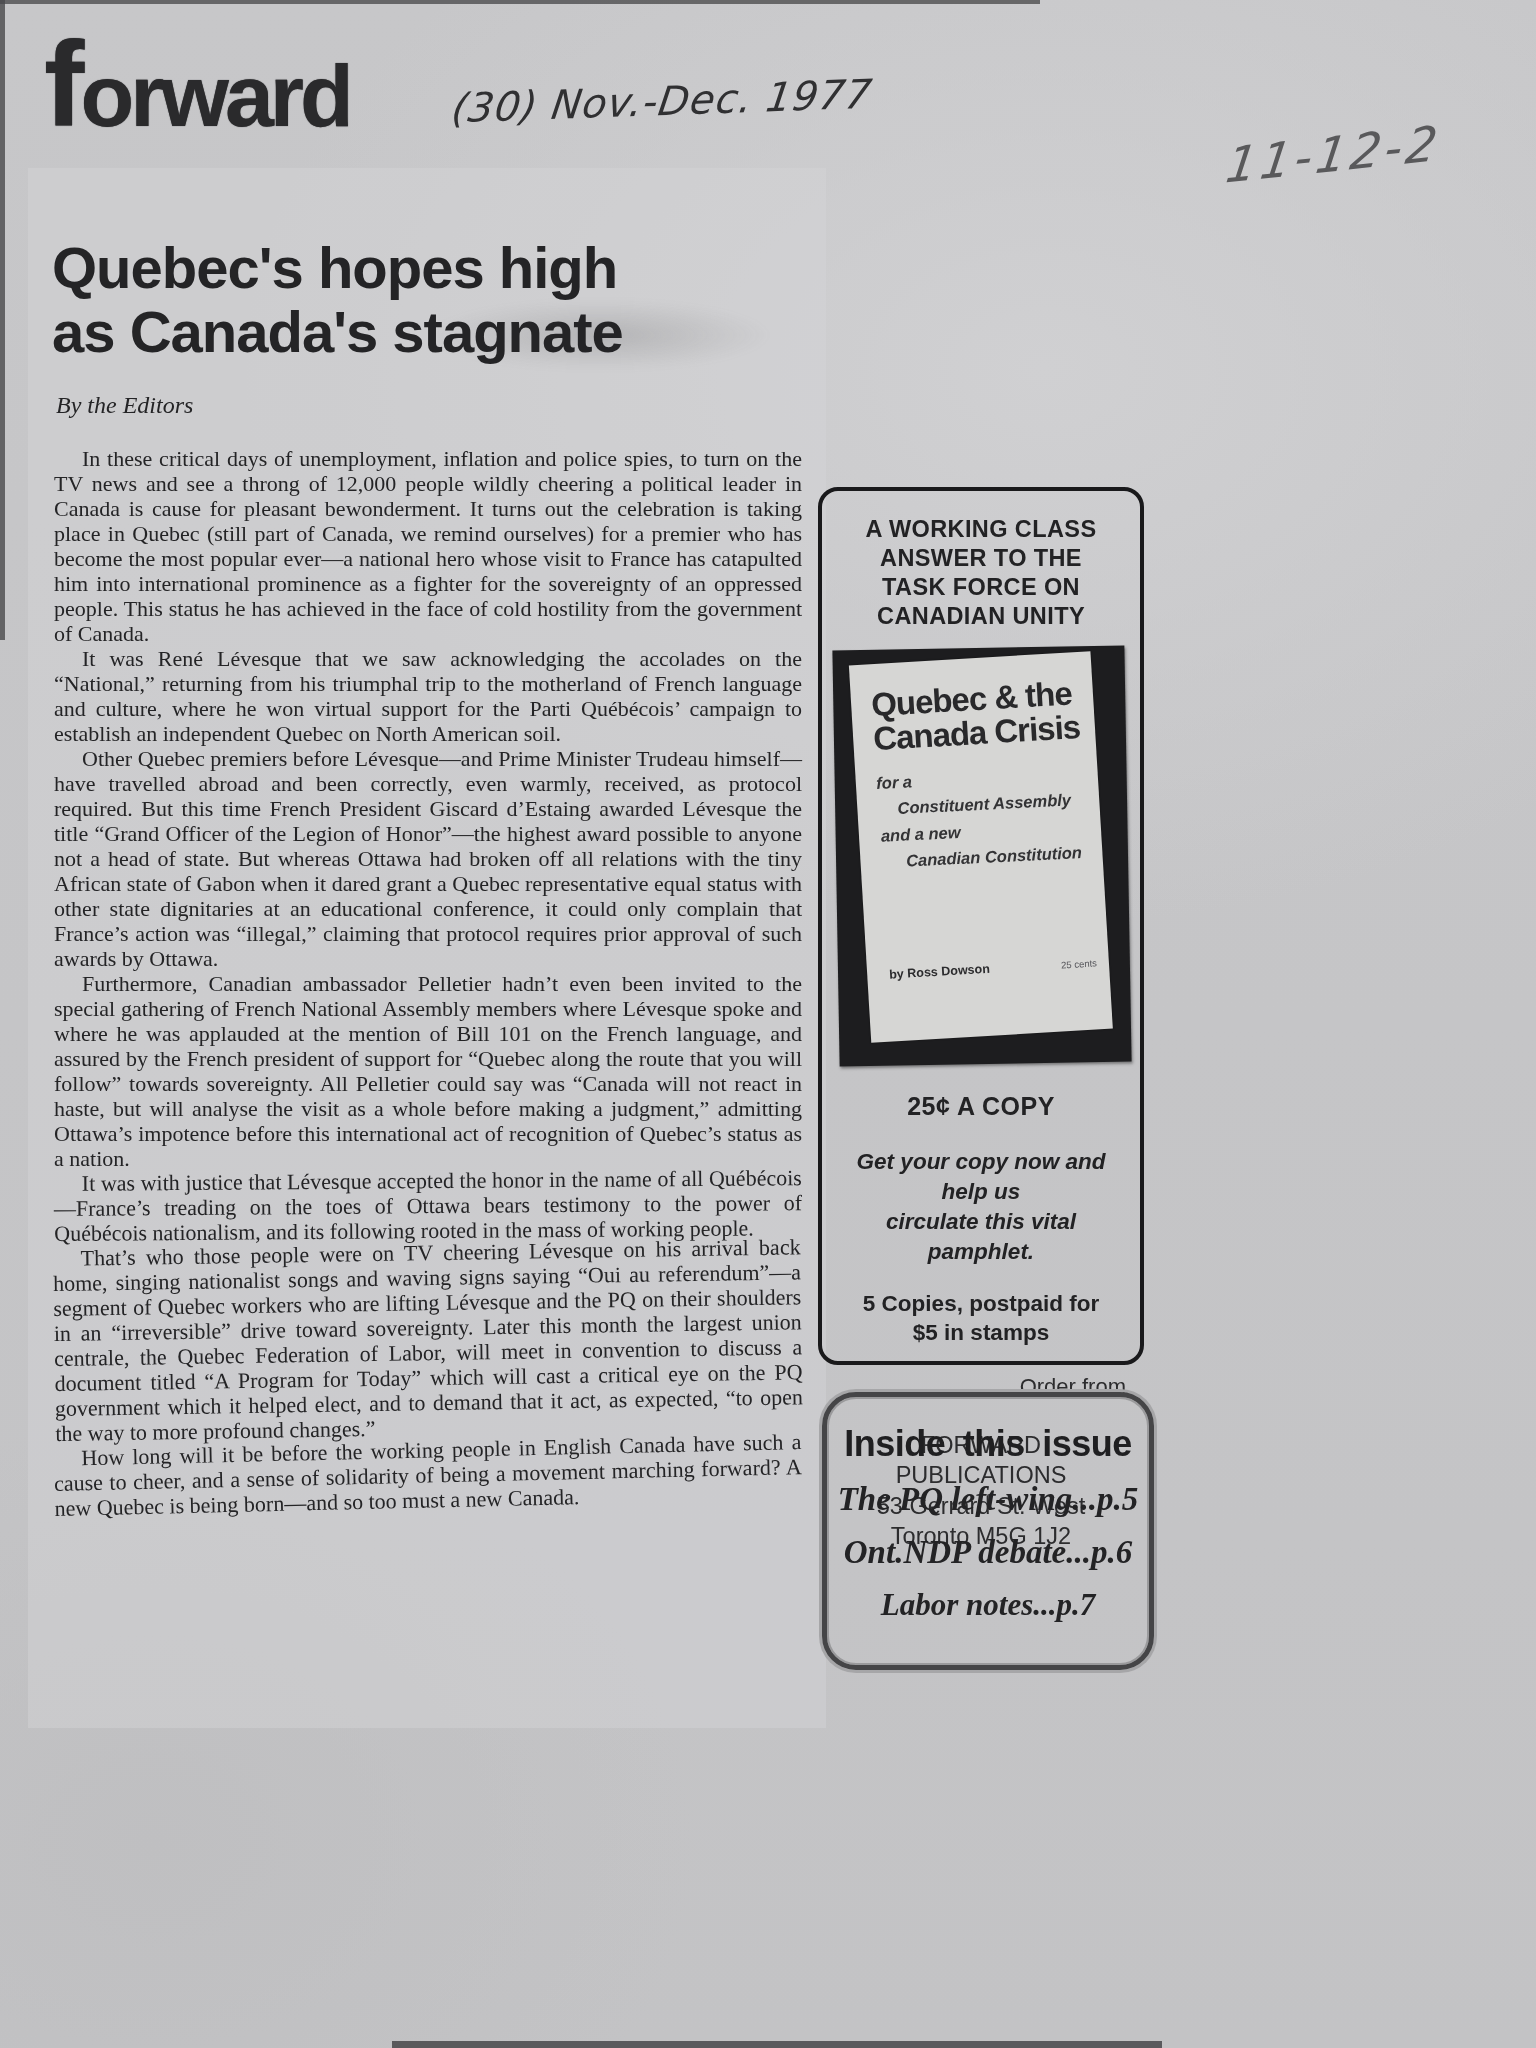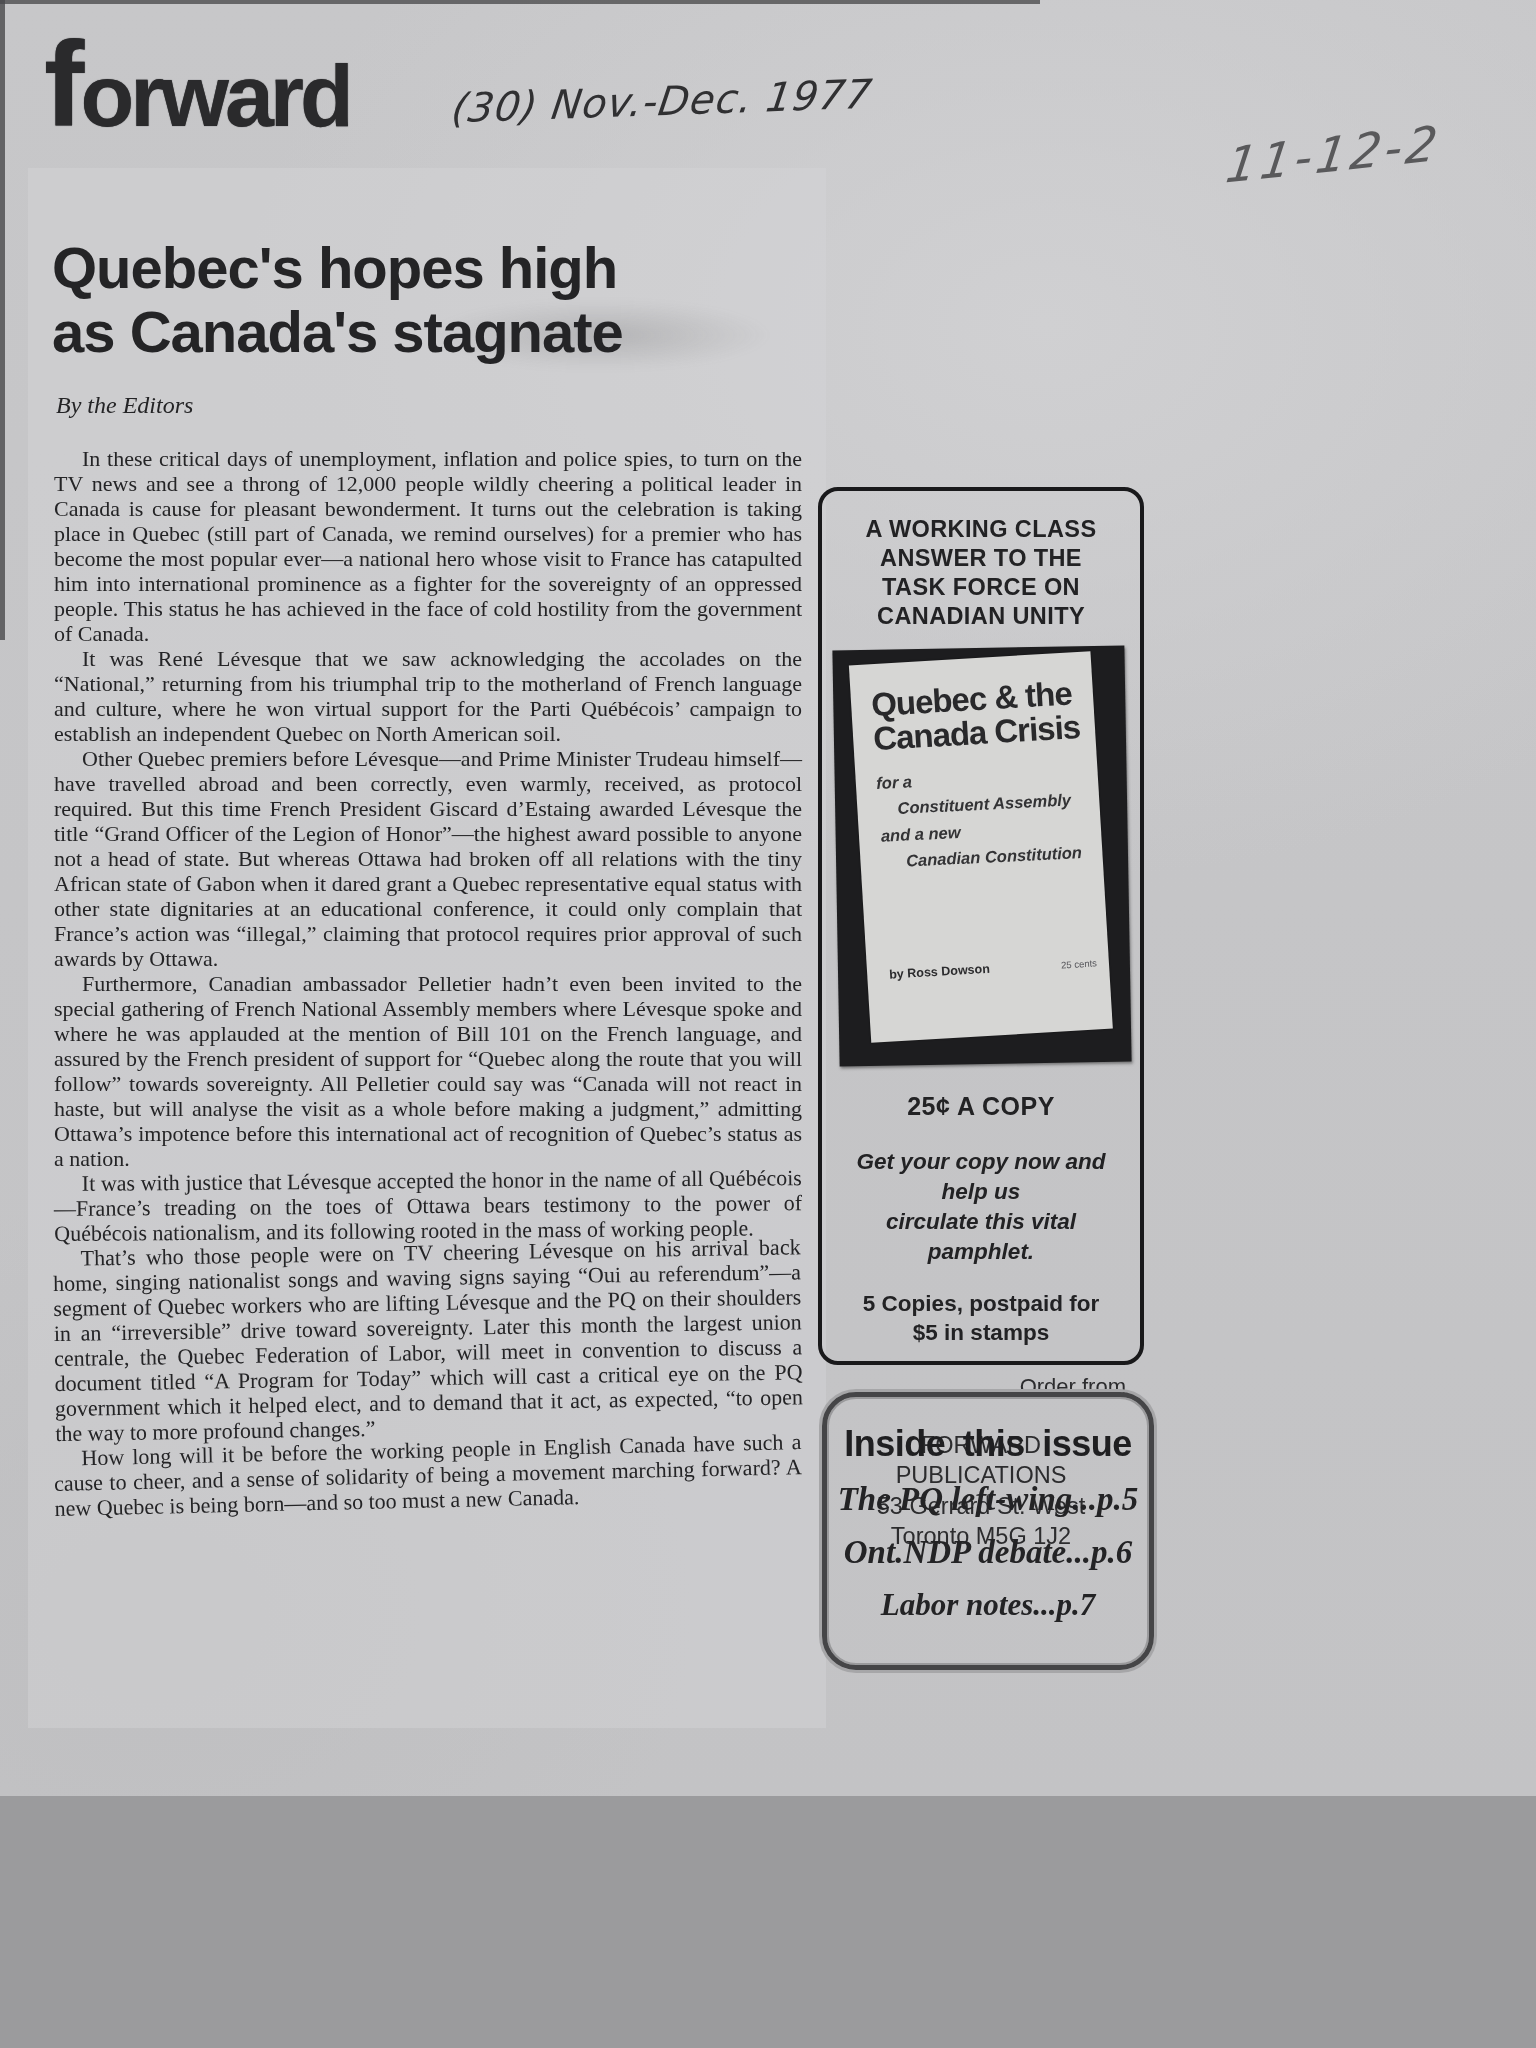--- a/index.html
+++ b/index.html
@@ -1,17 +1,17 @@
 <!DOCTYPE html>
 <html><head>
 <meta charset="utf-8">
 <style>
   html,body{margin:0;padding:0;background:#9b9b9d;}
   .page{
-    position:relative;width:1536px;height:1796px;overflow:hidden;
+    position:relative;width:1536px;height:2048px;overflow:hidden;
     background:
       radial-gradient(1300px 900px at 68% 18%, #d0d0d2 0%, rgba(208,208,210,0) 62%),
       radial-gradient(900px 700px at 10% 90%, #bfbfc1 0%, rgba(191,191,193,0) 60%),
       linear-gradient(#c7c7c9,#c3c3c5);
     font-family:"Liberation Serif", serif;color:#1e1e1e;
   }
   
   .edge-top{position:absolute;left:0;top:0;width:1040px;height:4px;background:#454547;opacity:.75;}
   .edge-left{position:absolute;left:0;top:0;width:5px;height:640px;background:#4a4a4c;opacity:.8;}
   .edge-bottom{position:absolute;left:392px;top:2041px;width:770px;height:7px;background:#48484a;opacity:.85;}

